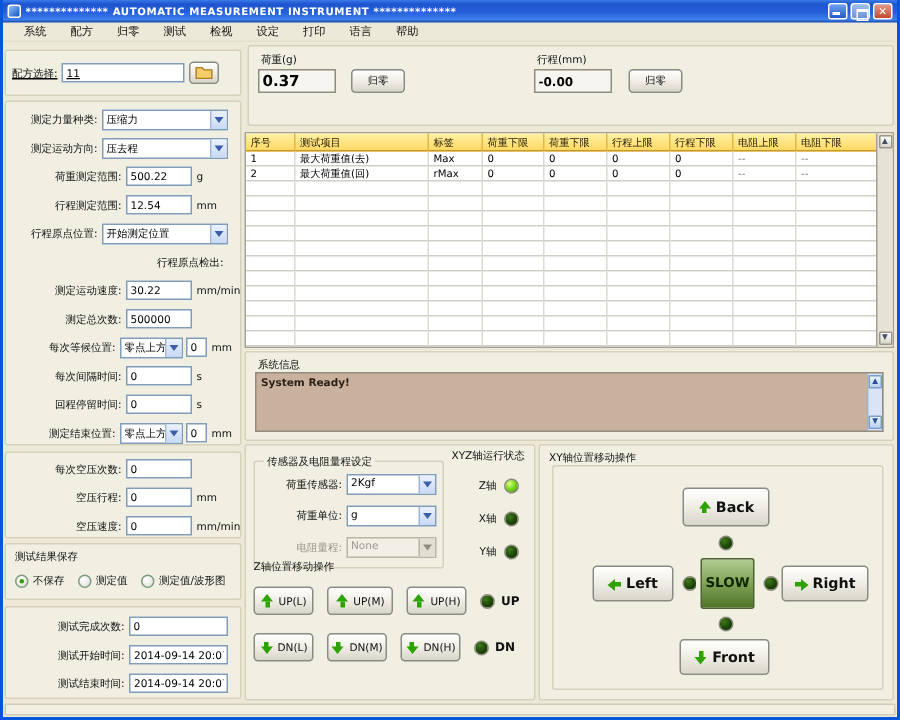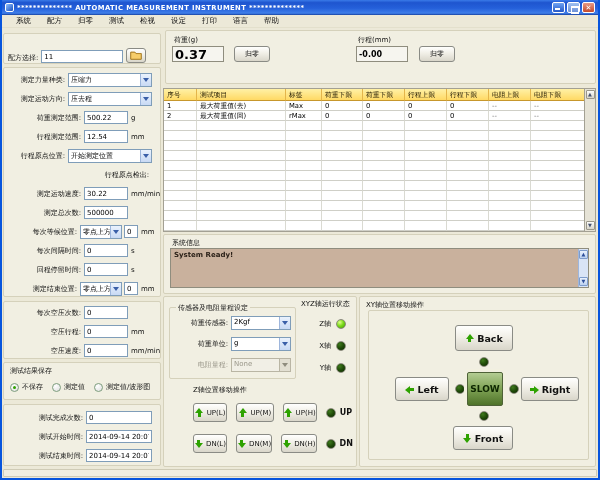--- a/index.html
+++ b/index.html
@@ -109,21 +109,21 @@
     <span class="mitem">检视</span>
     <span class="mitem">设定</span>
     <span class="mitem">打印</span>
     <span class="mitem">语言</span>
     <span class="mitem">帮助</span>
   </div>
 
   <div class="content">
 
     <div class="gbox" style="left:1px;top:5px;width:158px;height:31px;">
-      <div style="display:flex;align-items:flex-end;height:100%;padding:0 4px;">
+      <div style="display:flex;align-items:center;height:100%;padding:0 4px;text-decoration:underline;">
         <span class="lbl">配方选择:</span>
         <input class="tf" style="width: 82px; margin-left: 3px;" value="11">
         <span class="btn" style="width:20px;height:15px;margin-left:3px;">
           <svg width="12" height="9" viewBox="0 0 12 9">
               <path d="M.8 1.2h4l1.3 1.4h5.1v5.6H.8z" fill="#F6Cف6A" stroke="#A8781B" stroke-width="0.7"></path>
               <path d="M.8 1.2h4l1.3 1.4h5.1v5.6H.8z" fill="#F6CD6A" stroke="#A8781B" stroke-width="0.7"></path>
             </svg>
         </span>
       </div>
     </div>
@@ -243,21 +243,21 @@
         <input class="tf" style="width: 66px;" value="2014-09-14 20:07:34">
         </div>
       <div class="prow">
           <span class="lbl plabel">测试结束时间:</span>
         <input class="tf" style="width: 66px;" value="2014-09-14 20:07:36">
         </div>
     </div>
 
     <div class="gbox" style="left:163px;top:2px;width:431px;height:54px;">
       <span class="seclabel" style="left:8px;top:4px;">荷重(g)</span>
-      <div class="tf" style="position:absolute;left:6px;top:15px;width:52px;height:16px;background:#F6F5EF;border-color:#8F8D7E;font-weight:bold;font-size:13px;display:flex;align-items:center;">0.37</div>
+      <div class="tf" style="position:absolute;left:6px;top:15px;width:52px;height:16px;background:#F6F5EF;border-color:#8F8D7E;font-weight:bold;font-size:10px;display:flex;align-items:center;">0.37</div>
       <span class="btn" style="position:absolute;left:68px;top:15px;width:36px;height:16px;">归零</span>
       <span class="seclabel" style="left:192px;top:4px;">行程(mm)</span>
       <div class="tf" style="position:absolute;left:190px;top:15px;width:52px;height:16px;background:#F6F5EF;border-color:#8F8D7E;font-weight:bold;font-size:8px;display:flex;align-items:center;">-0.00</div>
       <span class="btn" style="position:absolute;left:253px;top:15px;width:36px;height:16px;">归零</span>
     </div>
 
     <div class="tbl" style="left:161px;top:60px;width:433px;height:144px;">
       <div class="tr head">
         <span class="td c0">序号</span>
         <span class="td c1">测试项目</span>
@@ -467,21 +467,21 @@
         <div style="display:flex;align-items:center;justify-content:flex-end;gap:5px;height:18px;margin-top:4px;padding-right:8px;">
           <span class="lbl">X轴</span>
             <span class="led off"></span>
         </div>
         <div style="display:flex;align-items:center;justify-content:flex-end;gap:5px;height:18px;margin-top:4px;padding-right:8px;">
           <span class="lbl">Y轴</span>
             <span class="led off"></span>
         </div>
       </div>
 
-      <div style="position:absolute;left:5px;top:88px;right:4px;margin-left:24px;">
+      <div style="position:absolute;left:5px;top:76px;right:4px;">
         <div class="lbl">Z轴位置移动操作</div>
         <div style="display:flex;align-items:center;gap:9px;margin-top:8px;">
           <span class="btn" style="width:40px;height:19px;">
               <span class="arr up"></span>
               <span>UP(L)</span>
             </span>
           <span class="btn" style="width:44px;height:19px;">
               <span class="arr up"></span>
               <span>UP(M)</span>
             </span>

